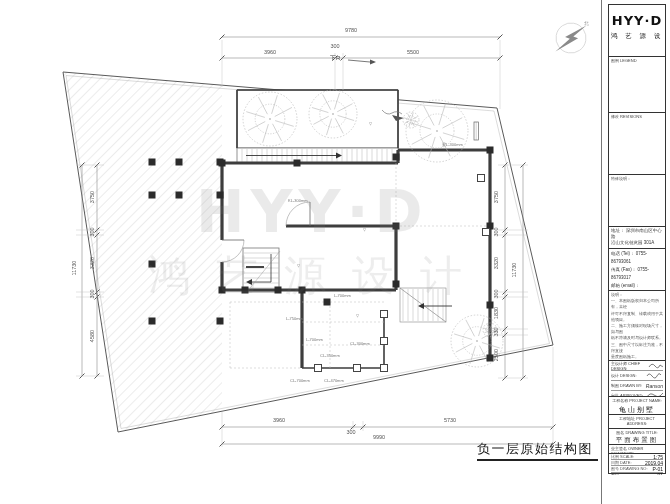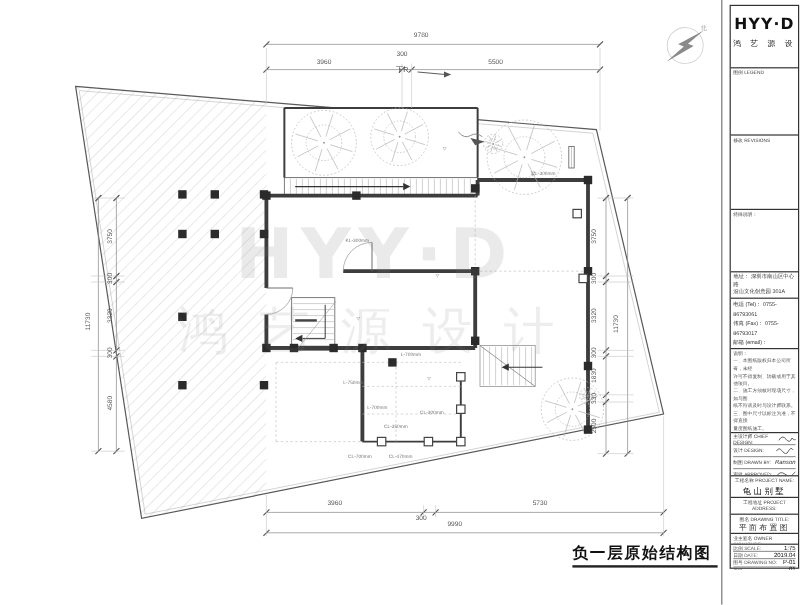--- a/index.html
+++ b/index.html
@@ -13,21 +13,21 @@
 
   .plan-svg{position:absolute;left:0;top:0;z-index:2;}
   .overlay{position:absolute;left:0;top:0;width:600px;height:504px;z-index:4;pointer-events:none;}
 
   .dim{position:absolute;font-size:5.5px;color:#555;text-align:center;line-height:8px;height:8px;}
   .dim-v{transform:rotate(-90deg);transform-origin:center;width:36px;}
   .beam{position:absolute;font-size:4px;color:#777;white-space:nowrap;}
   .ramp{position:absolute;left:330px;top:54px;font-size:6px;color:#444;}
 
   
-  .dtitle{position:absolute;left:477px;top:452px;width:121px;font-weight:bold;}
+  .dtitle{position:absolute;left:477px;top:440px;width:121px;}
   .dtitle .t{font-family:"DejaVu Serif",serif;font-size:13px;letter-spacing:1.5px;color:#111;border-bottom:2px solid #222;padding-bottom:1px;white-space:nowrap;}
   .dtitle .s{font-size:8.5px;color:#222;text-align:right;padding:1px 3px 1px 0;border-bottom:1px solid #222;}
 
   
   .tb-divider{position:absolute;left:601px;top:0;width:0;height:504px;border-left:1px solid #777;z-index:5;}
   .tb{position:absolute;left:608px;top:4px;width:58px;height:470px;border:1px solid #333;z-index:5;background:#fff;box-sizing:border-box;font-size:4px;color:#333;}
   .tb-sec{box-sizing:border-box;border-bottom:1px solid #333;padding:1px 2px;overflow:hidden;}
   .tb-lab{font-size:4px;color:#444;}
   .tb-logo{height:52px;text-align:center;padding-top:8px;}
   .tb-logo-main{font-family:"DejaVu Sans",sans-serif;font-weight:bold;font-size:13px;letter-spacing:1px;color:#111;}

